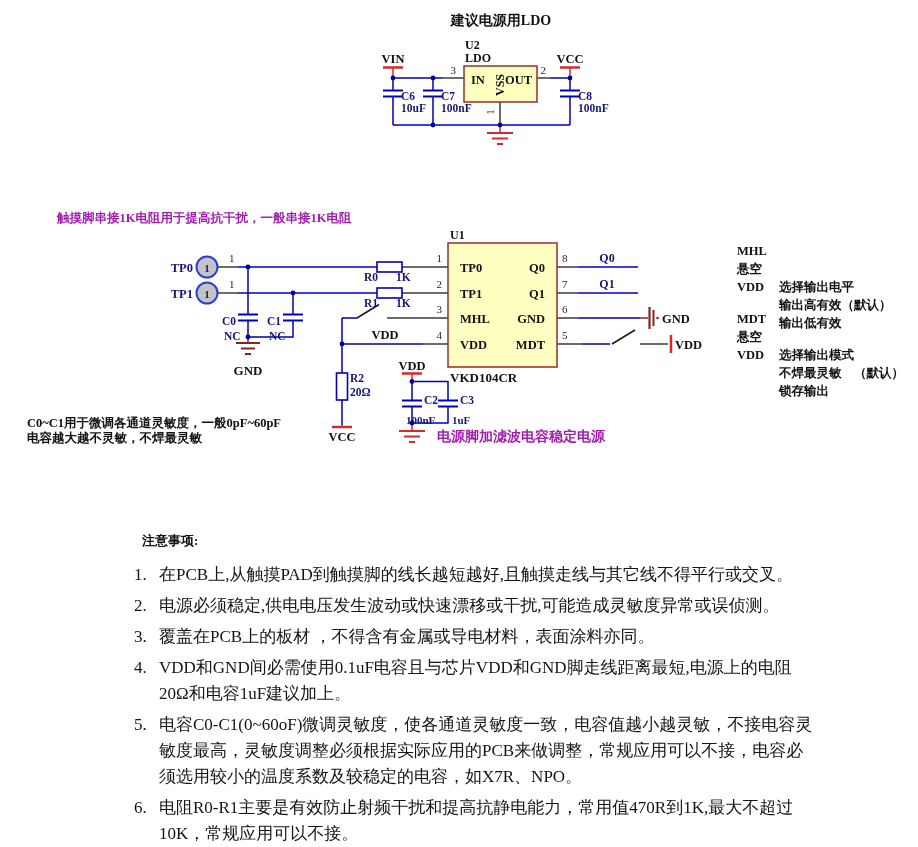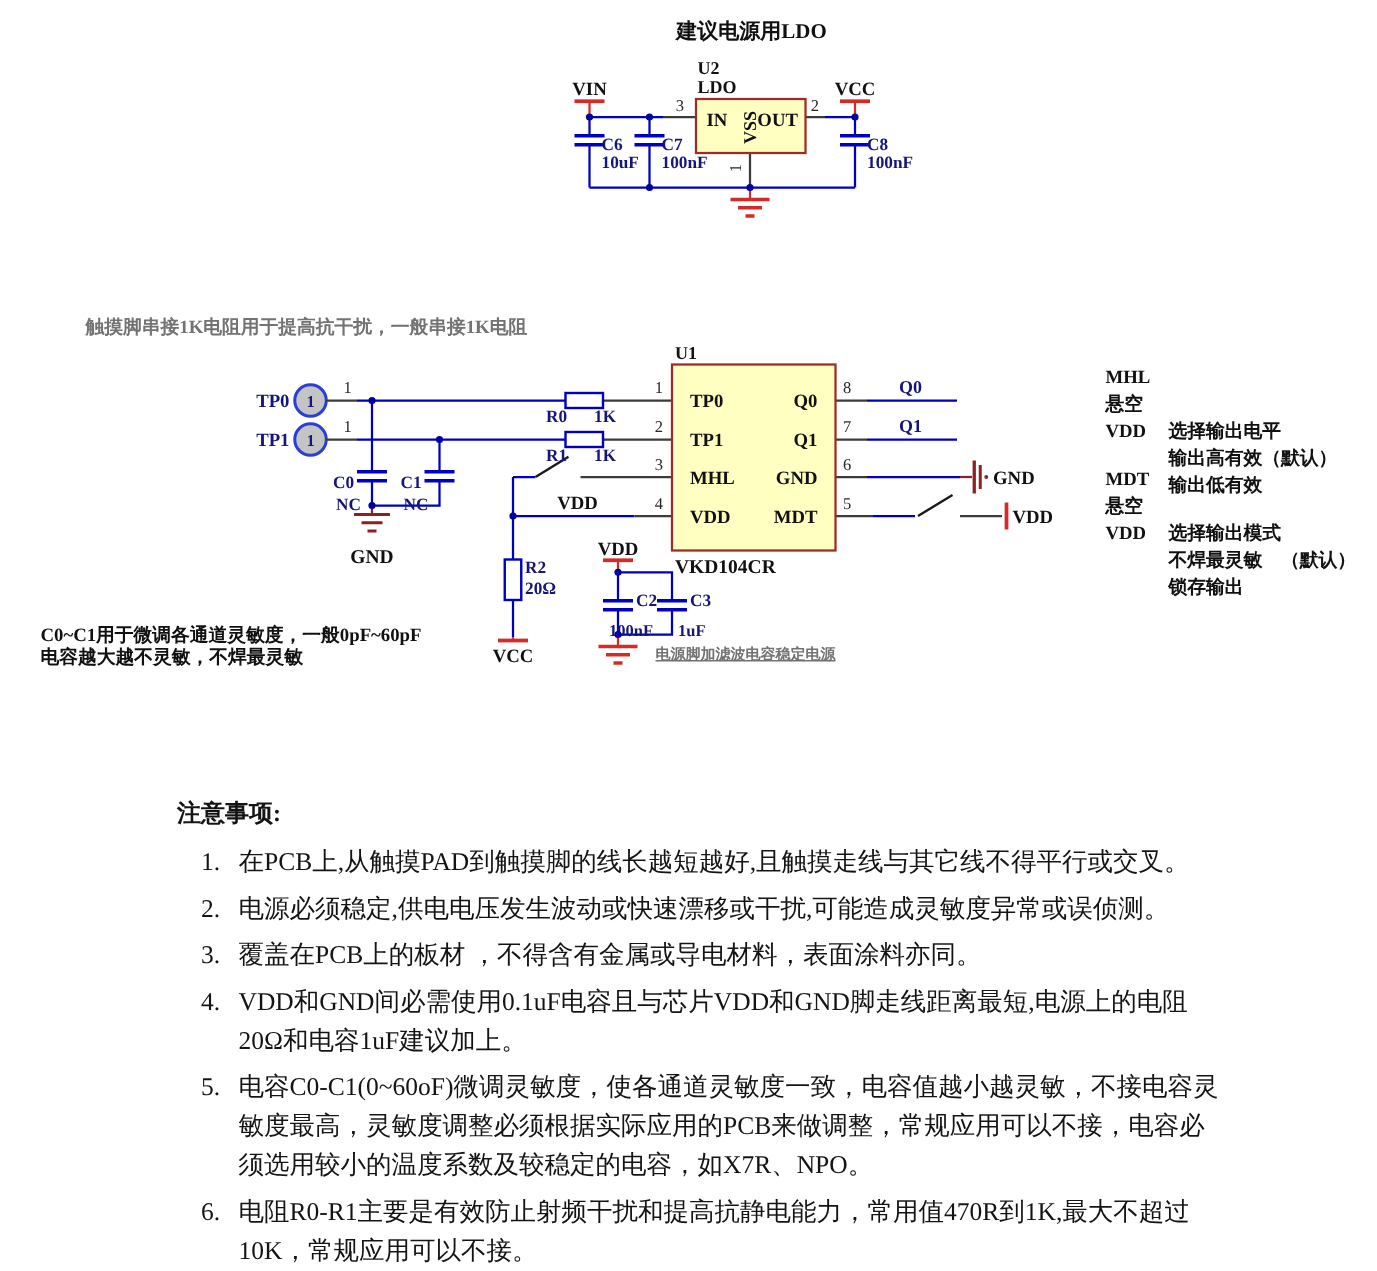--- a/index.html
+++ b/index.html
@@ -1,28 +1,28 @@
 <!DOCTYPE html>
 <html><head>
 <meta charset="utf-8">
 <style>
   html,body{margin:0;padding:0;background:#fff;}
   #page{position:relative;width:918px;height:847px;background:#ffffff;overflow:hidden;
         font-family:"Liberation Serif","DejaVu Serif",serif;}
   svg{position:absolute;left:0;top:0;}
   svg text{font-family:"Liberation Serif","DejaVu Serif",serif;}
-  .ann{position:absolute;color:#737373;font-weight:bold;font-size:12.5px;line-height:16px;white-space:nowrap;}
+  .ann{position:absolute;color:#a21caf;font-weight:bold;font-size:12.5px;line-height:16px;white-space:nowrap;}
   .ann2{position:absolute;color:#111111;font-weight:bold;font-size:12.5px;line-height:15px;white-space:nowrap;}
   .legend{position:absolute;left:737px;top:242px;width:180px;color:#111;}
   .legend .grp2{margin-top:14px;}
   .lrow{display:flex;height:18px;line-height:18px;font-size:12.5px;font-weight:bold;}
   .lrow .term{width:42px;flex:none;}
   .lrow .desc{white-space:nowrap;margin-top:36px;}
   .notes{position:absolute;left:118px;top:532px;width:720px;color:#141414;}
-  .notes-title{font-size:16px;font-weight:bold;height:22px;}
+  .notes-title{font-size:13px;font-weight:bold;height:22px;margin-left:24px;}
   .notes-list{margin-top:8px;}
   .nitem{display:flex;margin-bottom:5px;font-size:17px;line-height:26px;}
   .nitem .num{width:25px;flex:none;padding-left:16px;box-sizing:content-box;}
   .nitem .txt{width:660px;}
 </style>
 </head>
 <body>
 
 <div id="page">
 
@@ -221,21 +221,21 @@
   </g>
 </svg>
 
   <div class="ann" style="left:57px;top:210px;">
     <div>触摸脚串接1K电阻用于提高抗干扰，一般串接1K电阻</div>
   </div>
   <div class="ann2" style="left:27px;top:392px;margin-top:24px;">
     <div>C0~C1用于微调各通道灵敏度，一般0pF~60pF</div>
     <div>电容越大越不灵敏，不焊最灵敏</div>
   </div>
-  <div class="ann" style="left:437px;top:429px;font-size:10px;text-decoration:underline;">电源脚加滤波电容稳定电源</div>
+  <div class="ann" style="left:437px;top:429px;font-size:14px;">电源脚加滤波电容稳定电源</div>
 
   <div class="legend">
     <div>
       <div class="lrow">
         <span class="term">MHL</span>
         <span class="desc">选择输出电平</span>
       </div>
       <div class="lrow">
         <span class="term">悬空</span>
         <span class="desc">输出高有效（默认）</span>

